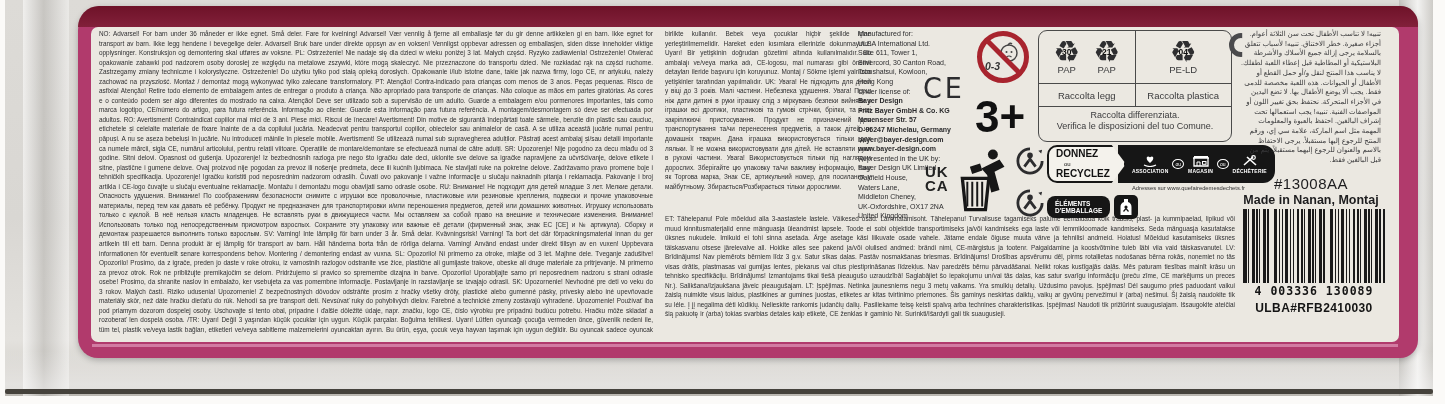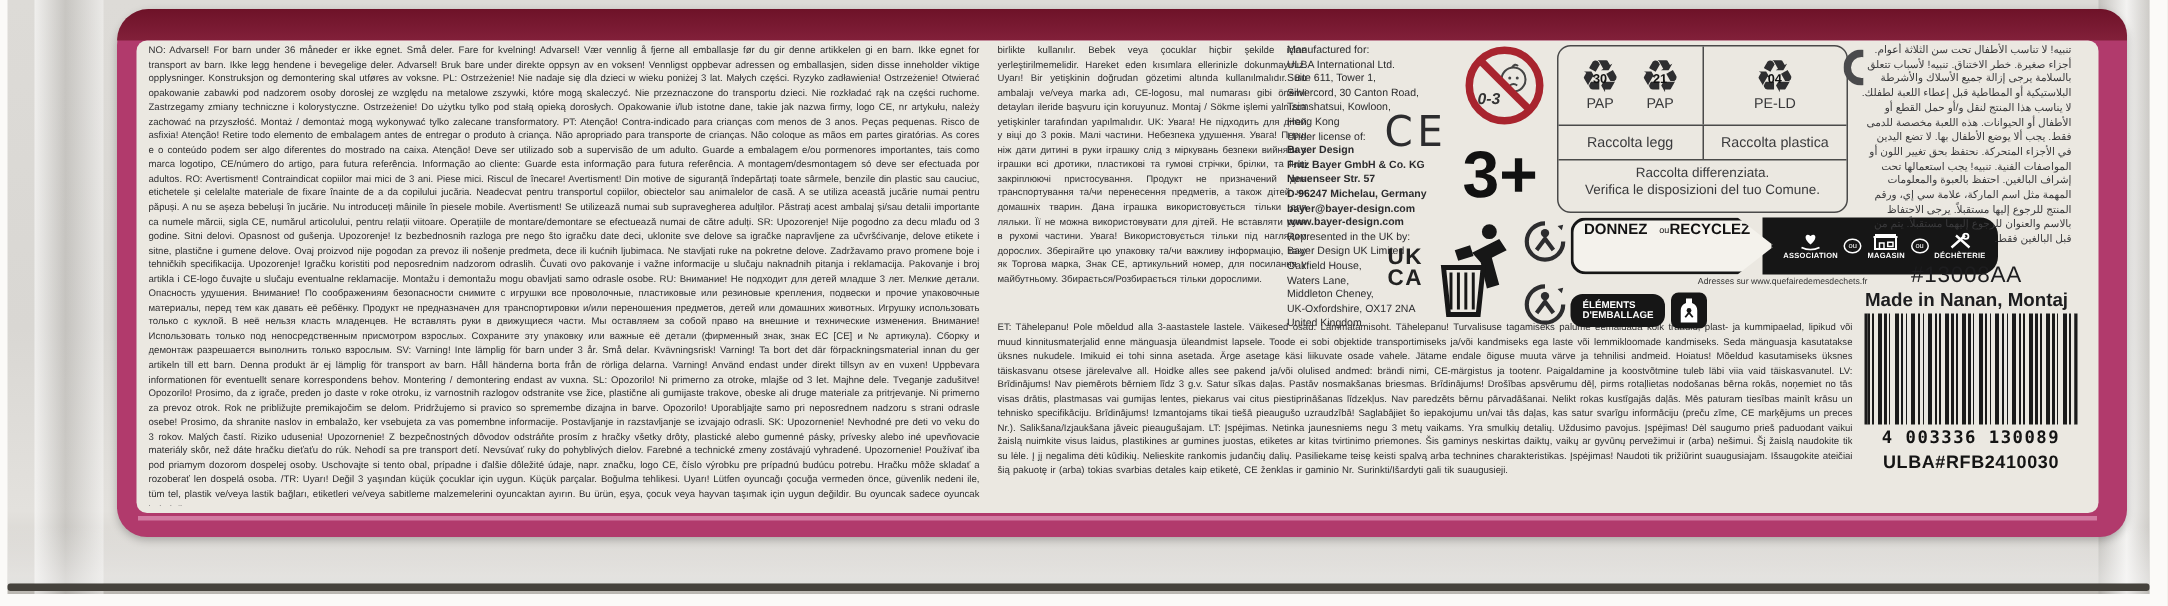--- a/index.html
+++ b/index.html
@@ -49,21 +49,21 @@
   .rtable .row2 .cell{font-size:9.5px;}
   .rtable .foot{height:30px;font-size:9px;text-align:center;line-height:11px;padding-top:3px;}
   .loop{position:relative;width:34px;height:40px;text-align:center;}
   .loop .gl{font-family:"DejaVu Sans",sans-serif;font-size:30px;line-height:30px;color:#2e2e30;}
   .loop .num{position:absolute;left:0;right:0;top:10px;font-size:8.5px;font-weight:bold;color:#111;}
   .loop .mat{font-size:9.5px;margin-top:-3px;color:#3a3a3c;}
   
   .donnez{position:absolute;height:38px;display:flex;align-items:stretch;filter:blur(.15px);}
   .donnez .white{background:#f4f2ec;border:2px solid #161616;border-radius:10px 0 0 10px;
       clip-path:polygon(0 0,82% 0,100% 50%,82% 100%,0 100%);padding:2px 14px 2px 7px;
-      font-weight:bold;font-size:10px;line-height:10px;color:#111;display:flex;flex-direction:row;justify-content:center;}
+      font-weight:bold;font-size:10px;line-height:10px;color:#111;display:flex;flex-direction:column;justify-content:center;}
   .donnez .white .ou{font-weight:normal;font-size:6px;margin:0 0 0 8px;}
   .donnez .black{background:#161616;border-radius:0 12px 12px 0;margin-left:-8px;display:flex;align-items:center;
       gap:4px;padding:2px 8px 2px 14px;color:#fff;}
   .icn-col{display:flex;flex-direction:column;align-items:center;gap:1px;}
   .icn-col .lbl{font-size:5px;font-weight:bold;letter-spacing:.2px;}
   .oudot{border:1px solid #fff;border-radius:50%;font-size:5px;padding:1px 2px;}
   .adresses{position:absolute;font-size:5.8px;color:#333;text-align:right;filter:blur(.2px);}
   .elements{position:absolute;display:flex;align-items:center;gap:4px;filter:blur(.15px);}
   .elements .tag{background:#161616;color:#fff;border-radius:8px;font-size:6.5px;font-weight:bold;
       line-height:7px;padding:4px 8px;}

